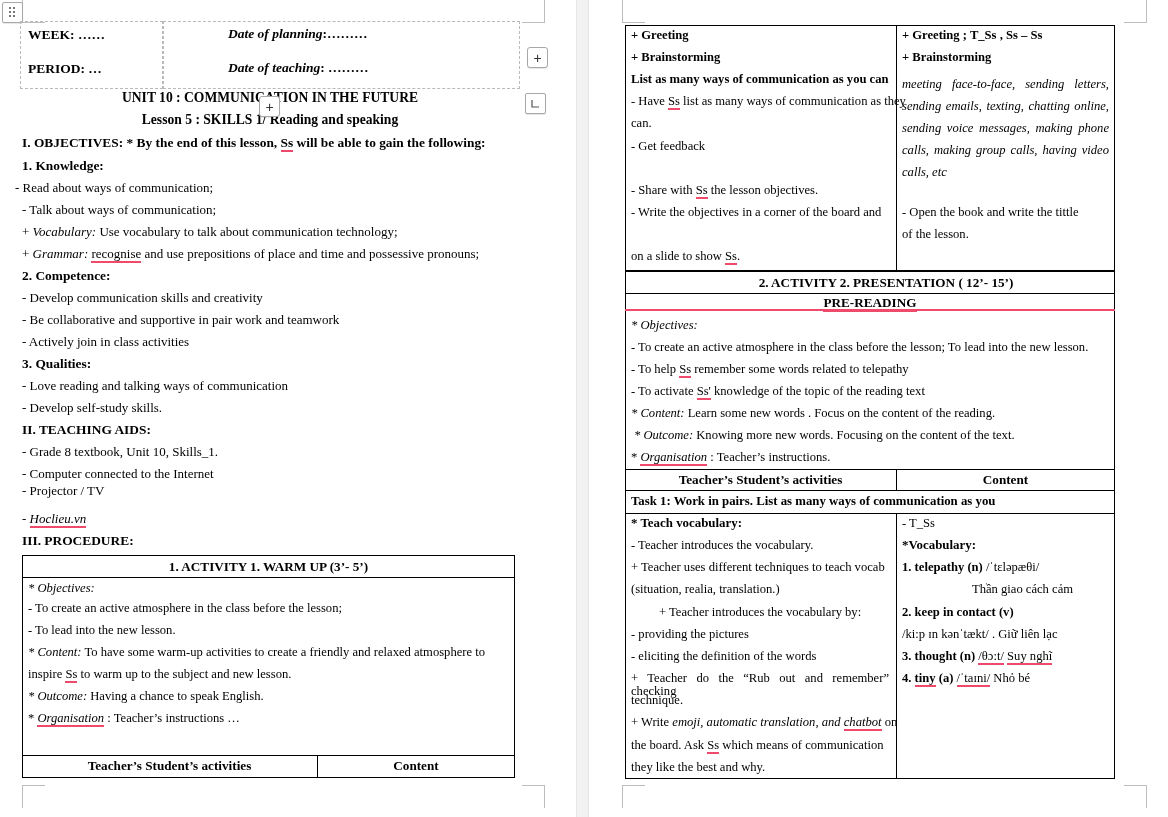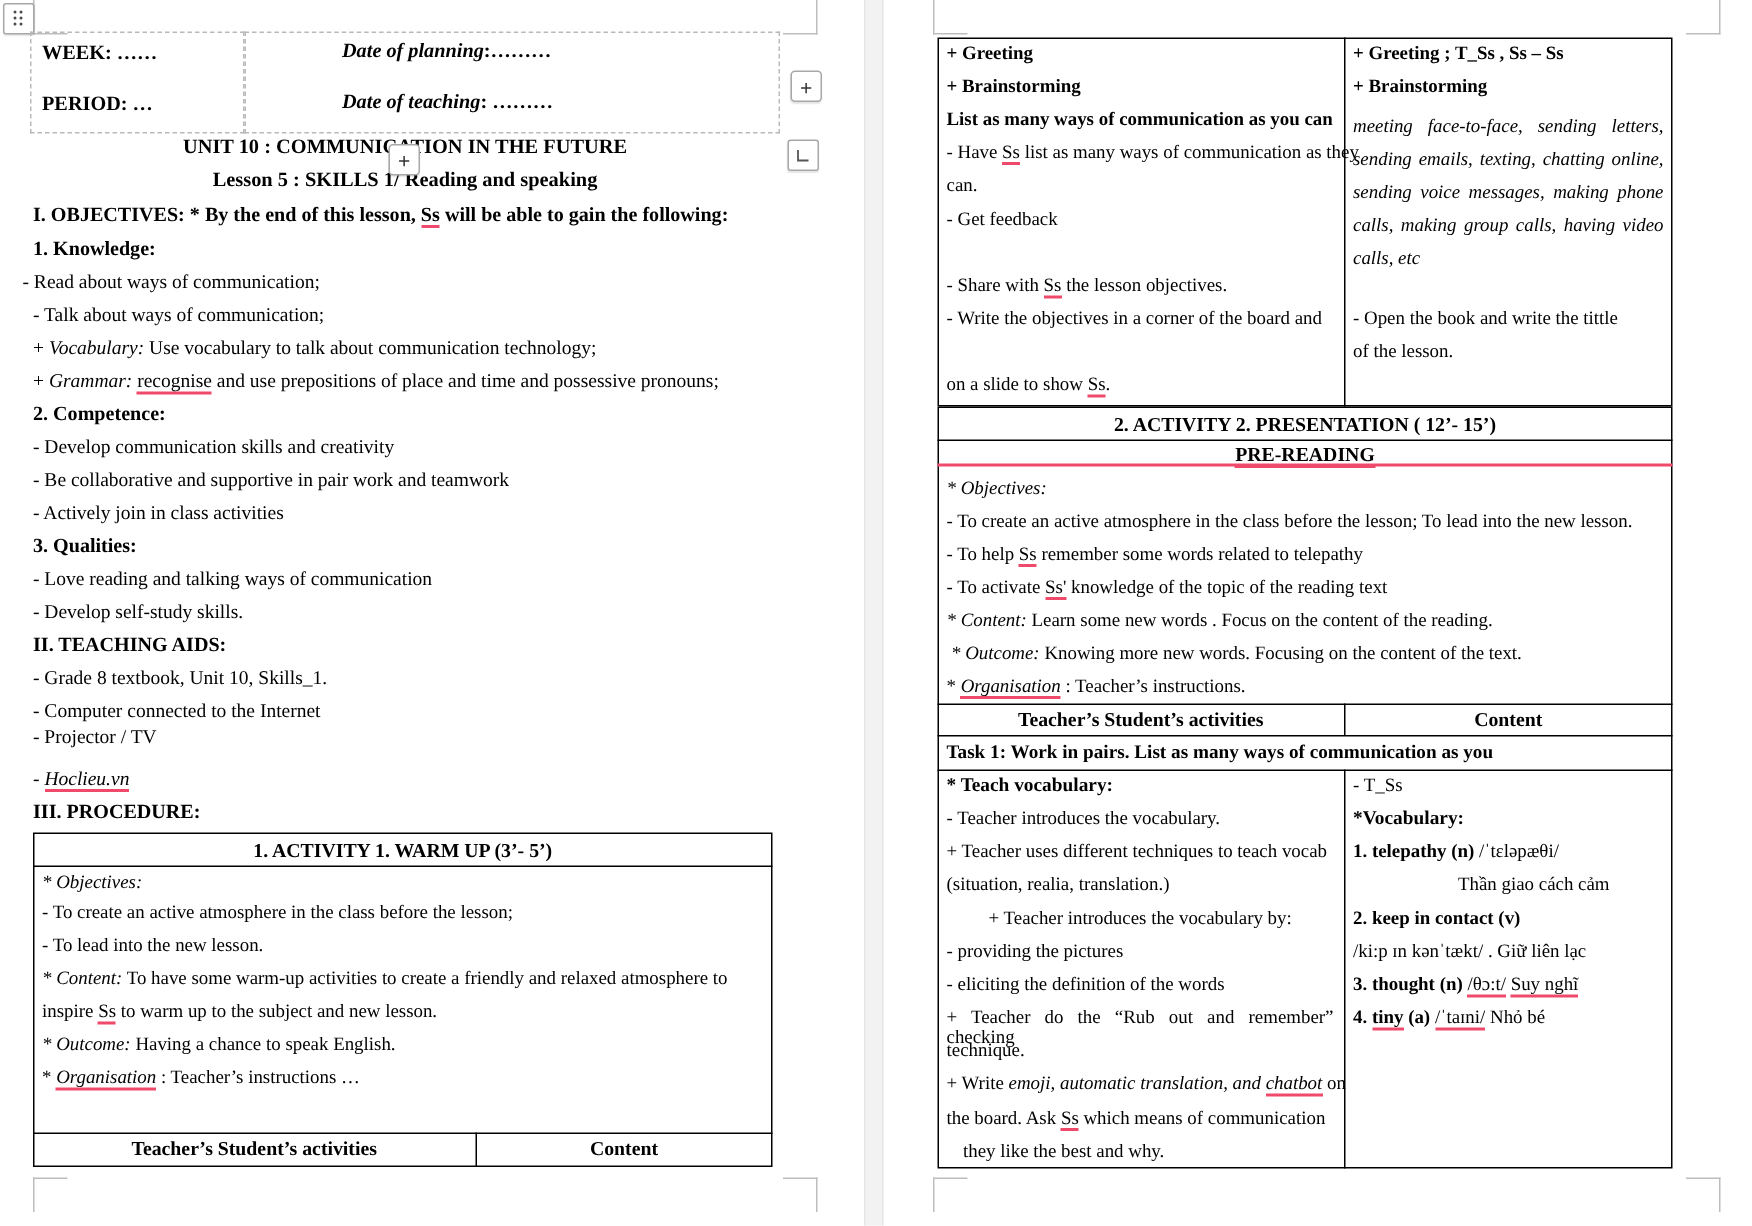--- a/index.html
+++ b/index.html
@@ -205,21 +205,21 @@
     <div class="ln" style="left:302px;top:228px;">of the lesson.</div>
 
     <div class="tb" style="left:25px;top:271px;width:490px;height:508px;"></div>
     <div class="hline" style="left:25px;top:293px;width:490px;"></div>
     <div class="hline" style="left:25px;top:469px;width:490px;"></div>
     <div class="hline" style="left:25px;top:490px;width:490px;"></div>
     <div class="hline" style="left:25px;top:513px;width:490px;"></div>
     <div class="vline" style="left:296px;top:469px;height:21px;"></div>
     <div class="vline" style="left:296px;top:513px;height:266px;"></div>
 
-    <div class="ln b" style="left:25px;top:276px;width:490px;text-align:center;font-size:13.2px;">2. ACTIVITY 2. PRESENTATION ( 12’- 15’)</div>
+    <div class="ln b" style="left:25px;top:276px;width:490px;text-align:center;font-size:13.2px;padding-left:16px;">2. ACTIVITY 2. PRESENTATION ( 12’- 15’)</div>
     <div class="ln b ul-red" style="left:25px;top:296px;width:490px;text-align:center;font-size:13.2px;display:block;"><span style="border-bottom:2px solid #ef4a6b;font-family:Liberation Serif, serif;">PRE-READING</span></div>
 
     <div class="ln i" style="left:31px;top:319px;">* Objectives:</div>
     <div class="ln" style="left:31px;top:341px;">- To create an active atmosphere in the class before the lesson; To lead into the new lesson.</div>
     <div class="ln" style="left:31px;top:363px;">- To help <span class="ul-red">Ss</span> remember some words related to telepathy</div>
     <div class="ln" style="left:31px;top:385px;">- To activate <span class="ul-red">Ss'</span> knowledge of the topic of the reading text</div>
     <div class="ln" style="left:31px;top:407px;">
       <span class="i">* Content:</span><span> Learn some new words . Focus on the content of the reading.</span>
     </div>
     <div class="ln" style="left:34px;top:429px;">
@@ -238,21 +238,21 @@
     <div class="ln" style="left:31px;top:539px;">- Teacher introduces the vocabulary.</div>
     <div class="lnw just" style="left:31px;top:561px;width:258px;"> +  Teacher  uses  different  techniques  to  teach  vocab</div>
     <div class="ln" style="left:31px;top:583px;">(situation, realia, translation.)</div>
     <div class="ln" style="left:31px;top:606px;margin-left:28px;">+ Teacher introduces the vocabulary by:</div>
     <div class="ln" style="left:31px;top:628px;">    - providing the pictures</div>
     <div class="ln" style="left:31px;top:650px;">    - eliciting the definition of the words</div>
     <div class="lnw just" style="left:31px;top:672px;width:258px;">+ Teacher do the “Rub out and remember” checking</div>
     <div class="ln" style="left:31px;top:694px;">technique.</div>
     <div class="ln" style="left:31px;top:716px;">+ Write <span class="i">emoji, automatic translation, and </span><span class="i ul-red">chatbot</span> on</div>
     <div class="ln" style="left:31px;top:739px;">the  board.  Ask  <span class="ul-red">Ss</span>  which  means  of  communication</div>
-    <div class="ln" style="left:42px;top:761px;">they like the best and why.</div>
+    <div class="ln" style="left:31px;top:761px;">they like the best and why.</div>
 
     <div class="ln" style="left:302px;top:517px;">- T_Ss</div>
     <div class="ln b" style="left:302px;top:539px;font-size:12.9px;">*Vocabulary:</div>
 
     <div class="ln" style="left:302px;top:561px;">
       <span class="b">1.</span>
       <span class="b">telepathy (n)</span>
       <span>/ˈtɛləpæθi/</span>
     </div>
     <div class="ln" style="left:372px;top:583px;">Thần giao cách cảm</div>

